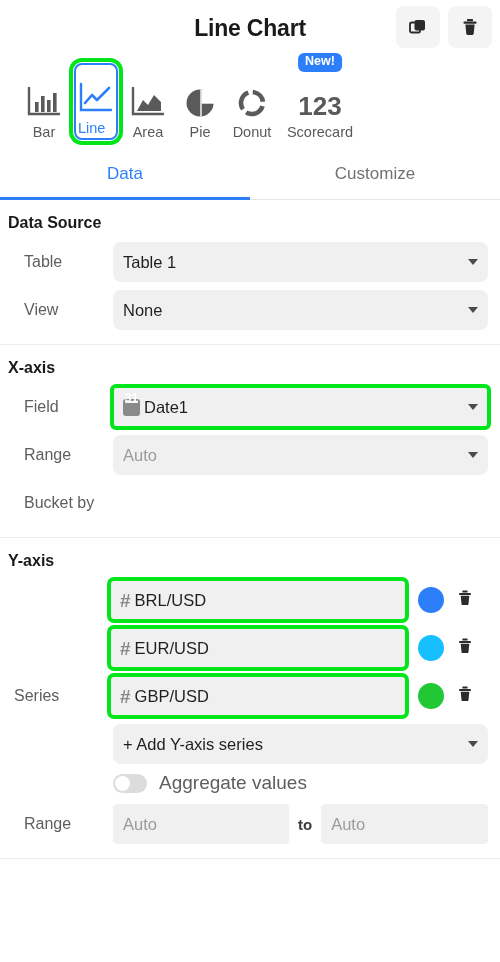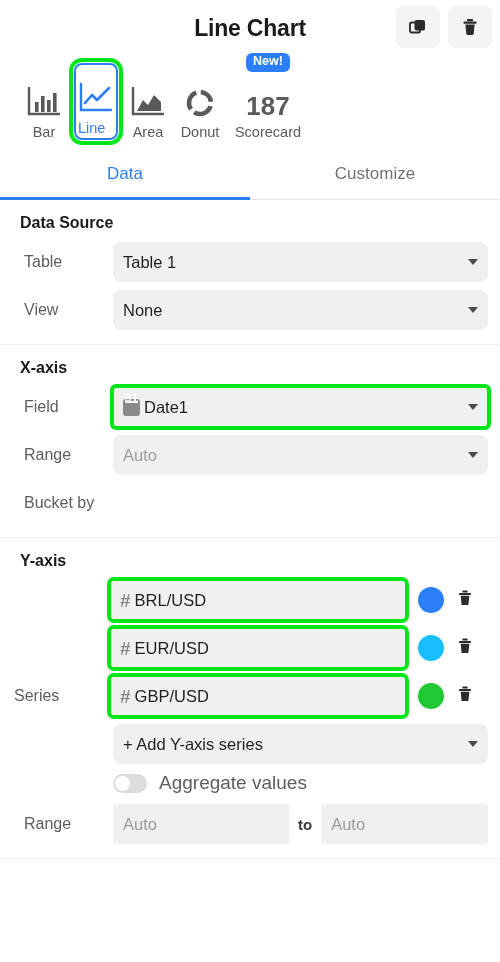--- a/index.html
+++ b/index.html
@@ -63,21 +63,21 @@
   }
   .tab.active { color: #2d7ff9; }
   .tab.active:after {
     content: ""; position: absolute; left: 0; right: 0; bottom: -1px;
     height: 3px; background: #2d7ff9;
   }
 
   
   .section { padding: 14px 6px 14px 0; border-bottom: 1px solid #ececec; }
   .section-title {
-    font-size: 16px; font-weight: bold; color: #1a1a1a; padding-left: 20px; margin-bottom: 10px;
+    font-size: 16px; font-weight: bold; color: #1a1a1a; padding-left: 8px; margin-bottom: 10px;
   }
   .row { display: flex; align-items: center; margin-bottom: 8px; min-height: 40px; }
   .row:last-child { margin-bottom: 0; }
   .row-label {
     width: 113px; padding-left: 24px; font-size: 16px; color: #5e5e5e; flex: none;
   }
   .ctrl {
     flex: 1; margin-right: 6px; height: 40px; background: #f0f0f0; border-radius: 8px;
     display: flex; align-items: center; padding: 0 10px; position: relative; cursor: pointer;
     font-size: 16.5px; color: #1f1f1f; gap: 4px;
@@ -191,34 +191,48 @@
     <div class="type-item">
       <div class="type-glyph">
         <svg width="36" height="34" viewBox="0 0 36 34">
           <path d="M3 3 V29 H33" fill="none" stroke="#5a5a5a" stroke-width="2.4" stroke-linecap="round"></path>
           <path d="M7 26 L13 15 L18 20 L24 10 L31 17 L31 26 Z" fill="#5a5a5a"></path>
         </svg>
       </div>
       <div class="type-label">Area</div>
     </div>
 
+    <div class="type-item">
+      <div class="type-glyph">
+        <svg width="34" height="34" viewBox="0 0 34 34">
+          <circle cx="17" cy="18" r="13.5" fill="#5a5a5a"></circle>
+          <path d="M18.6 18 V4.6 A13.4 13.4 0 0 1 32 18 Z" fill="#fff"></path>
+          <path d="M18.6 19.6 H32 A13.4 13.4 0 0 1 18.6 31.4 Z" fill="#fff" opacity="0"></path>
+          <rect x="17.3" y="4.5" width="1.4" height="27" fill="#fff"></rect>
+          <rect x="18.6" y="17.3" width="13.6" height="1.4" fill="#fff"></rect>
+          <path d="M18.6 19.8 A12 12 0 0 0 30.4 19.8 Z" fill="#5a5a5a" opacity="0"></path>
+          <path d="M19.4 19.4 L30.3 19.4 A13.4 13.4 0 0 1 19.4 30.9 Z" fill="#5a5a5a"></path>
+        </svg>
+      </div>
+      <div class="type-label">Pie</div>
+    </div>
 
     <div class="type-item">
       <div class="type-glyph">
         <svg width="34" height="34" viewBox="0 0 34 34">
           <circle cx="17" cy="18" r="11" fill="none" stroke="#5a5a5a" stroke-width="4.6" stroke-dasharray="20 4.5" stroke-dashoffset="6" transform="rotate(-80 17 18)"></circle>
         </svg>
       </div>
       <div class="type-label">Donut</div>
     </div>
 
     <div class="type-item wide">
       <div class="type-glyph" style="position:relative;">
         <div class="badge-new">New!</div>
-        <div class="scorecard-num">187</div>
+        <div class="scorecard-num">123</div>
       </div>
       <div class="type-label">Scorecard</div>
     </div>
   </div>
 
   <div class="tabs">
     <div class="tab active">
       <span>Data</span>
     </div>
     <div class="tab">

